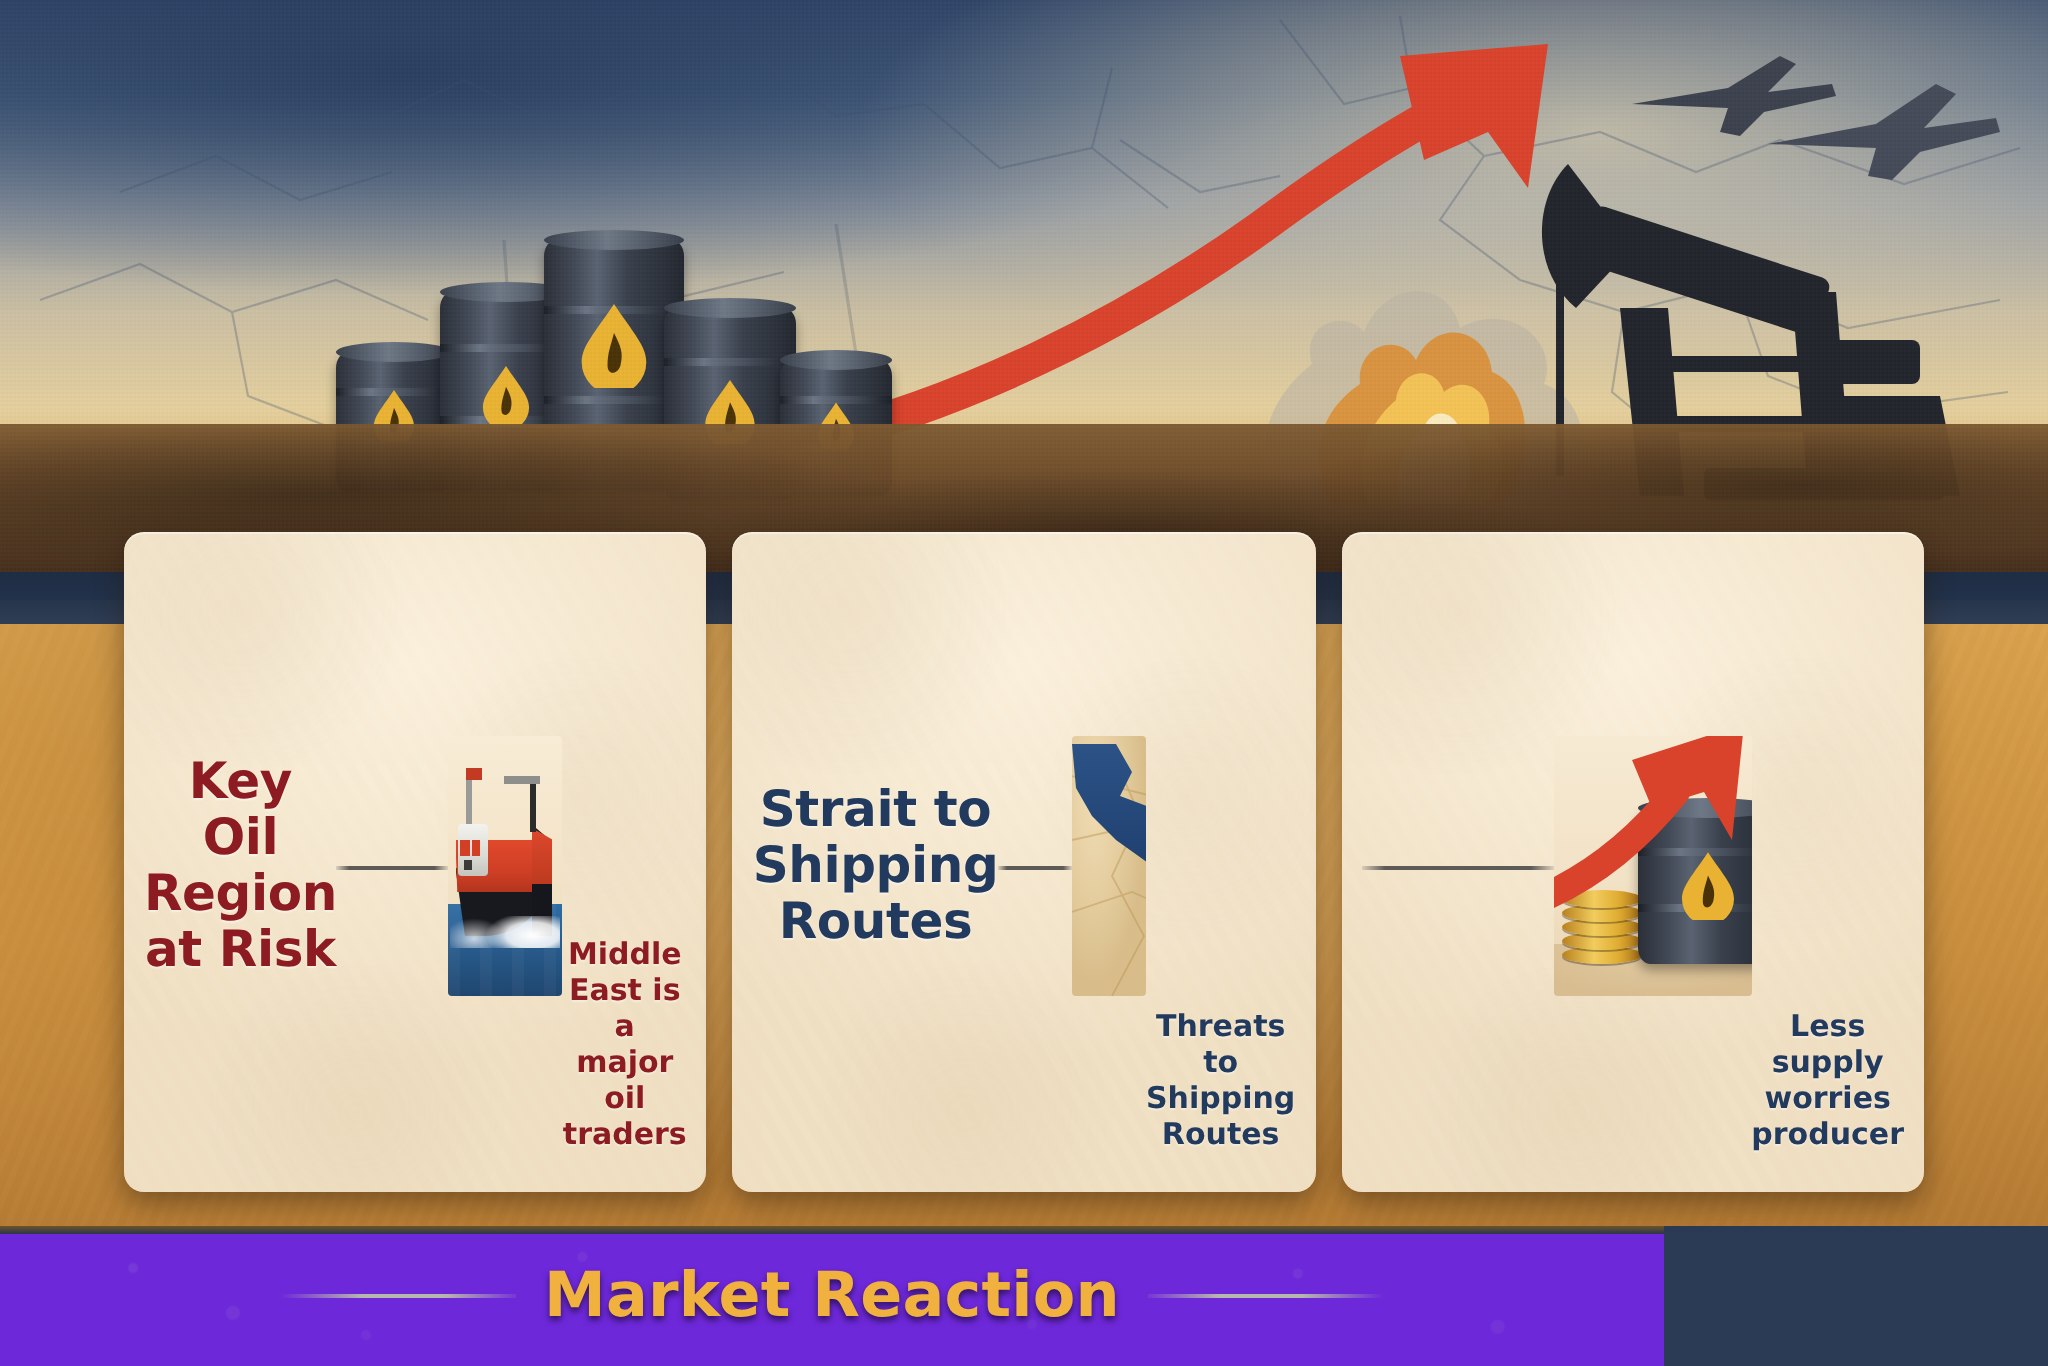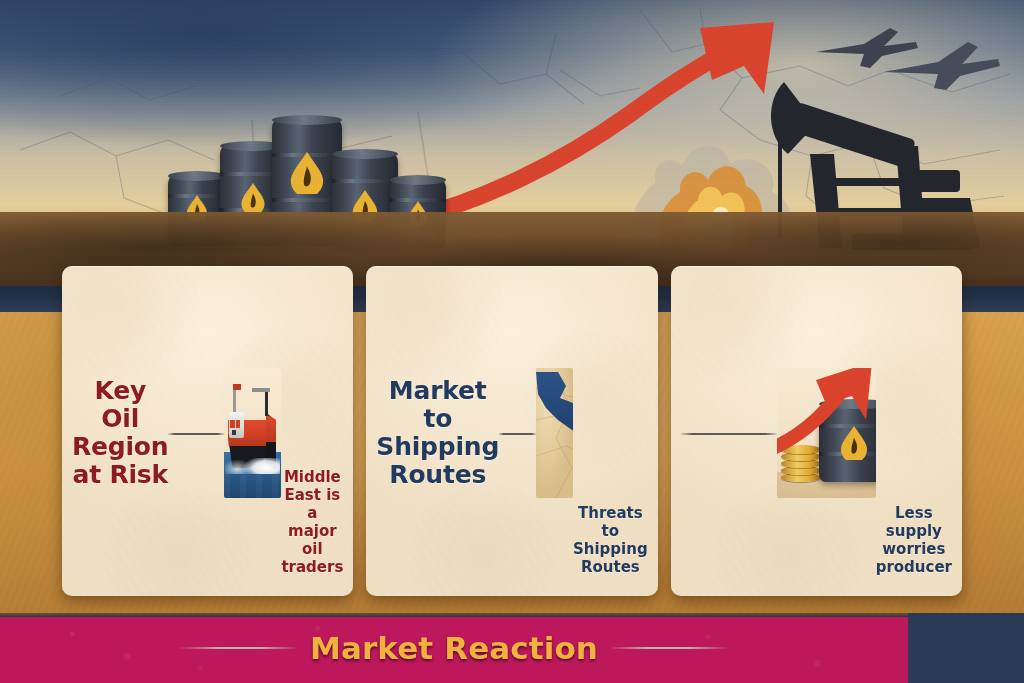--- a/index.html
+++ b/index.html
@@ -56,25 +56,25 @@
       repeating-linear-gradient(112deg,rgba(255,255,255,.05) 0 3px,rgba(150,100,40,.06) 3px 7px);
   }
   .navyband{
     position:absolute;left:0;top:286px;width:1024px;height:26px;
     background:linear-gradient(180deg,#1d2d45 0%,#22334d 60%,#2a3b56 100%);
     opacity:.97;
   }
 
   
   .footer{
-    position:absolute;left:0;top:613px;width:908px;height:70px;
+    position:absolute;left:0;top:613px;width:832px;height:70px;
     background:
       radial-gradient(ellipse 70% 120% at 50% 40%,rgba(60,88,128,.45),transparent 72%),
       linear-gradient(180deg,#223busted 0%,#1c2b44 100%);
-    background-color:#be185d;
+    background-color:#6d28d9;
     display:flex;align-items:center;justify-content:center;gap:14px;
   }
   .footer:before{
     content:"";position:absolute;left:0;top:0;width:100%;height:4px;
     background:linear-gradient(180deg,#6d5427,#2a3550);
   }
   .footer-speck{
     position:absolute;inset:0;opacity:.5;
     background:
       radial-gradient(circle at 8% 30%,rgba(190,190,190,.22) 0 2px,transparent 3px),
@@ -366,21 +366,21 @@
         <div class="wake"></div>
       </div>
       <div class="card-cap" style="color:#8d1b22">
         <div>Middle East is</div>
         <div>a major oil traders</div>
       </div>
     </div>
 
     <div class="card">
       <div class="card-title t-navy">
-        <div>Market to</div>
+        <div>Strait to</div>
         <div>Shipping Routes</div>
       </div>
       <div class="card-div"></div>
       <div class="card-art">
         <div class="map"></div>
         <svg class="map-crack" width="300" height="130" viewBox="0 0 300 130" preserveAspectRatio="none">
           <g stroke="#b9914f" stroke-width="0.9" fill="none" opacity="0.8">
             <path d="M0 20 L40 30 L80 18 L130 30 L180 16 L240 28 L300 14"></path>
             <path d="M0 52 L36 44 L70 58 L110 48"></path>
             <path d="M0 88 L30 78 L62 92 L96 82 L120 96"></path>

